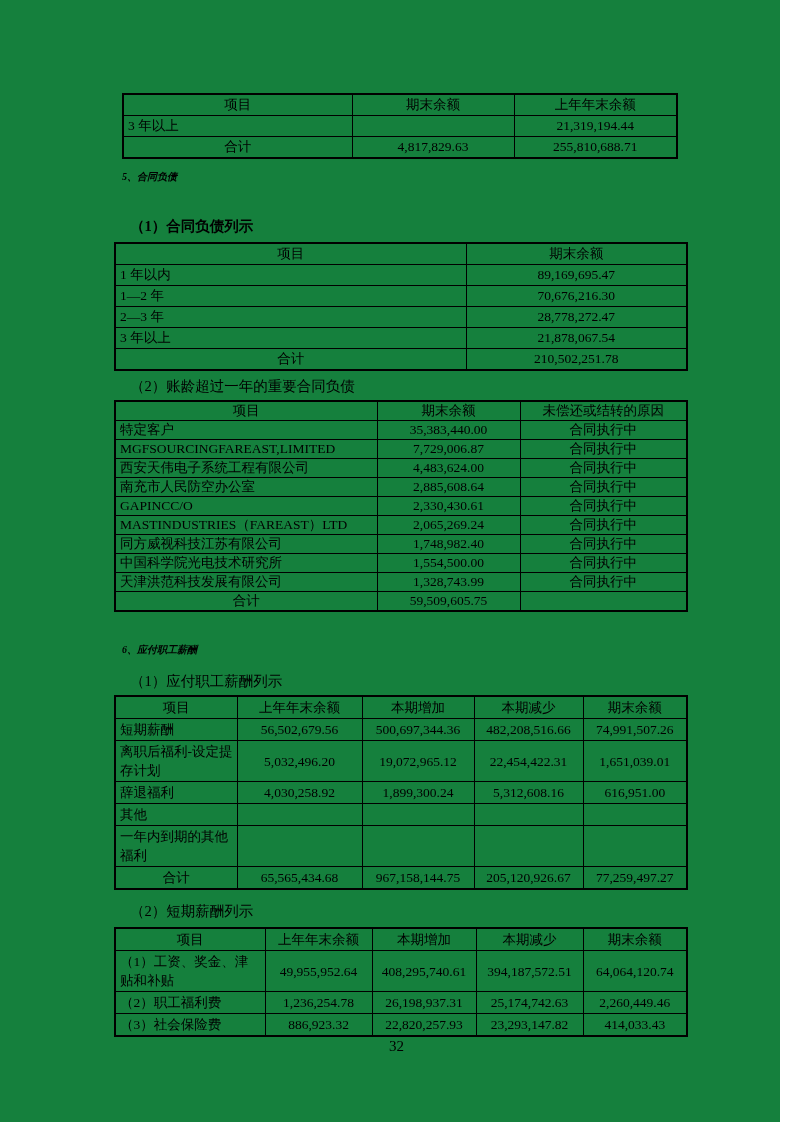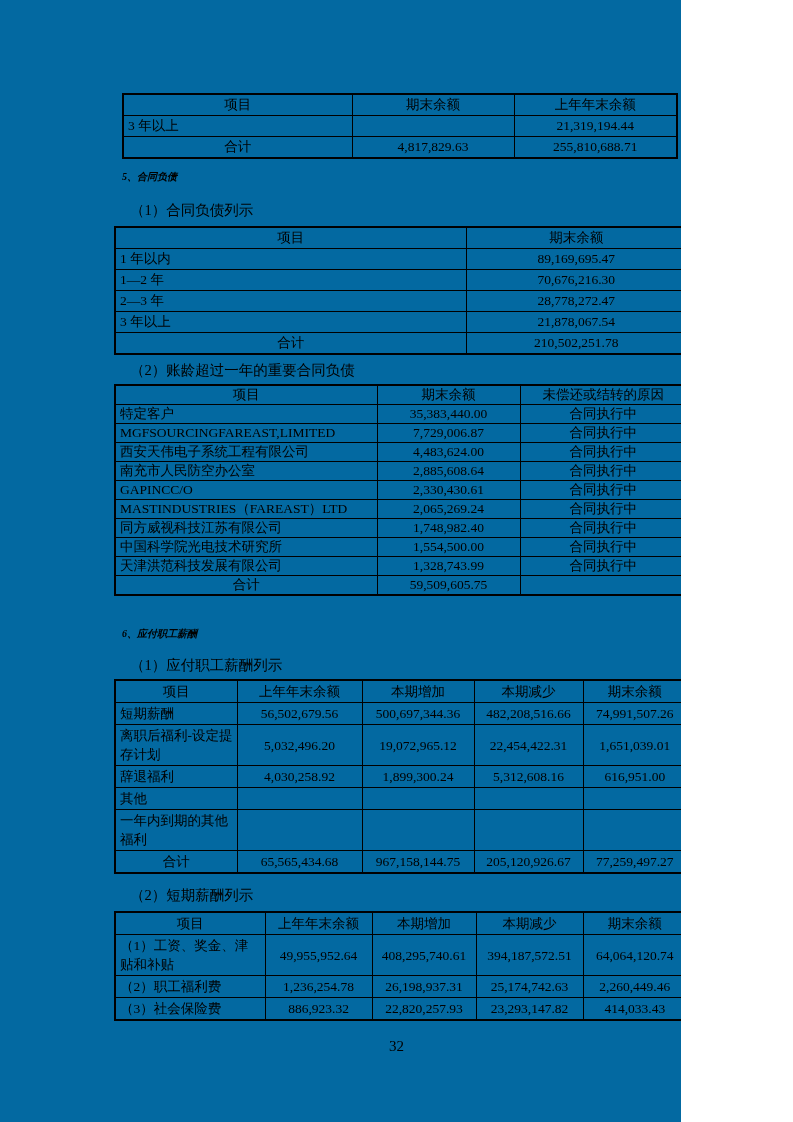--- a/index.html
+++ b/index.html
@@ -1,20 +1,20 @@
 <!DOCTYPE html>
 <html><head>
 <meta charset="utf-8">
 <style>
   * { margin:0; padding:0; box-sizing:border-box; }
   html,body { background:#ffffff; }
   .page {
     position:relative;
-    width:681px; height:1122px;
-    background:#0369a1;
+    width:780px; height:1122px;
+    background:#15803d;
     font-family:"Liberation Serif","DejaVu Serif",serif;
     color:#000;
     display:flex; flex-direction:column; align-items:flex-start;
     overflow:hidden;
   }
   table { border-collapse:collapse; table-layout:fixed; border:2px solid #000; }
   th,td {
     border:1px solid #000;
     font-weight:normal;
     font-size:13.5px;
@@ -27,21 +27,21 @@
   td.l { text-align:left; }
   td.r { text-align:center; }
   td.c { text-align:center; }
 
   .t1 { margin:93px 0 0 122px; width:554px; }
   .t1 th,.t1 td { height:20px; line-height:18px; }
 
   .sec-title { font-size:10px; font-weight:bold; line-height:20px;font-style:italic; }
   .sub-title { font-size:14.5px; line-height:19px; }
   #sec5-title { margin:8px 0 0 122px; }
-  #sec5-sub1  { margin:14px 0 0 130px; }
+  #sec5-sub1  { margin:30px 0 0 130px;font-weight:bold; }
   .t2 { margin:6px 0 0 114px; width:572px; }
   .t2 th,.t2 td { height:20px; line-height:18px; }
   #sec5-sub2  { margin:6px 0 0 130px; }
   .t3 { margin:4px 0 0 114px; width:572px; }
   .t3 th,.t3 td { height:18px; line-height:16px; font-size:13.5px; }
   #sec6-title { margin:28px 0 0 122px; }
   #sec6-sub1  { margin:12px 0 0 130px; }
   .t4 { margin:4px 0 0 114px; width:572px; }
   .t4 th,.t4 td { height:20px; line-height:19px; }
   #sec6-sub2  { margin:12px 0 0 130px; }

